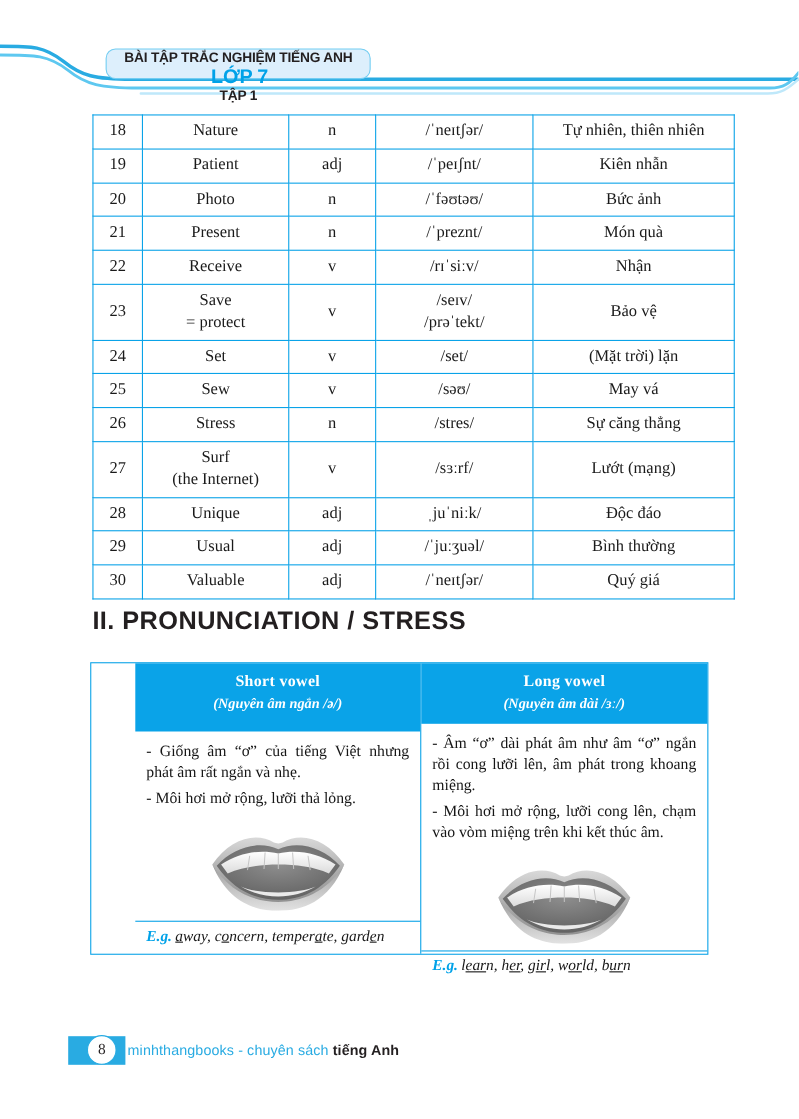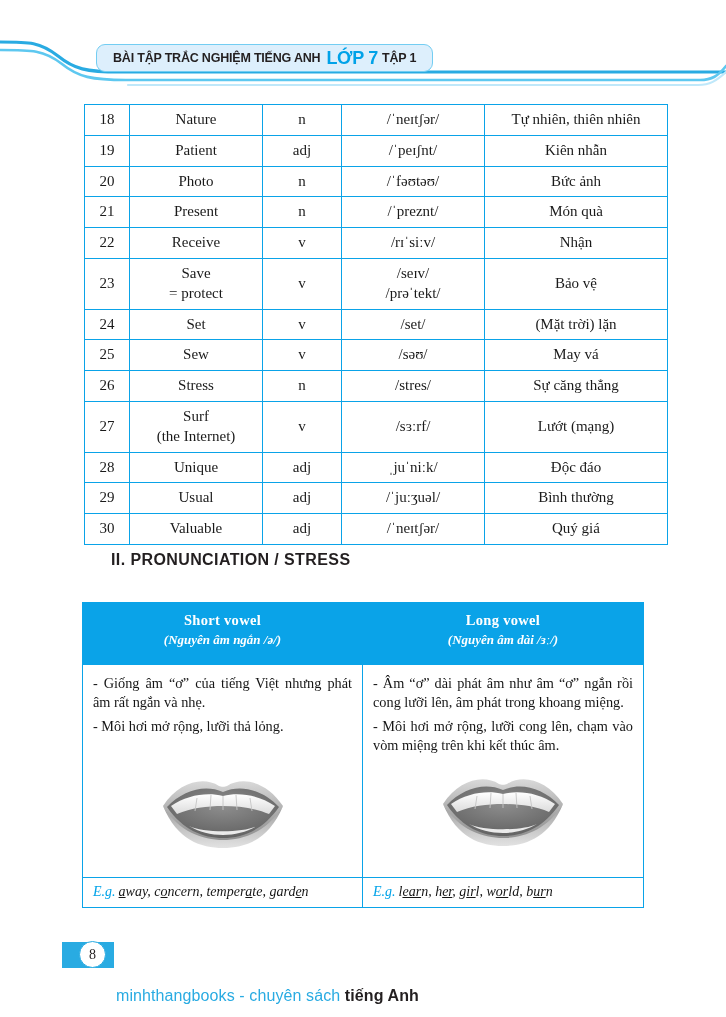--- a/index.html
+++ b/index.html
@@ -31,20 +31,21 @@
     top: 44px;
     height: 28px;
     padding: 0 16px 0 16px;
     background: #ddeffc;
     border: 1.4px solid #73cdf2;
     border-radius: 9px 9px 9px 9px;
     display: flex;
     align-items: center;
     gap: 0px;
     box-sizing: border-box;
+    flex-direction: column;
   }
   .header-pill .ht {
     font-family: "Liberation Sans", sans-serif;
     font-weight: bold;
     font-size: 12.5px;
     letter-spacing: -0.2px;
     color: #231f20;
     white-space: nowrap;
   }
   .header-pill .hl {
@@ -91,36 +92,36 @@
   .vocab-table td.c-mean { width: 178px; }
   .vocab-table .sub { display: block; }
 
   
   .section-heading {
     position: absolute;
     left: 84px;
     top: 551px;
     font-family: "Liberation Sans", sans-serif;
     font-weight: bold;
-    font-size: 16px;
+    font-size: 23px;
     letter-spacing: 0.4px;
     color: #231f20;
-    margin-left: 27px;
   }
 
   
   .pron-table {
     position: absolute;
     left: 82px;
     top: 602px;
     width: 562px;
-    height: 306px;
+    height: 266px;
     border: 1.6px solid #0aa3e8;
     box-sizing: border-box;
     display: flex;
+    padding-left: 40px;
   }
   .pron-col {
     width: 50%;
     display: flex;
     flex-direction: column;
     box-sizing: border-box;
   }
   .pron-col.left { border-right: 1.6px solid #0aa3e8; }
 
   .pron-head {
@@ -176,21 +177,21 @@
     margin: 0 -10px;
     padding: 6px 10px 7px 10px;
     font-family: "Liberation Serif", serif;
     font-style: italic;
     font-size: 14px;
     color: #161616;
     white-space: nowrap;
   }
   .eg-line .eg {
     color: #00a2e8;
-    font-weight: normal;
+    font-weight: bold;
     font-style: italic;
     margin-right: 3px;
   }
   .eg-line u { text-decoration: underline; }
 
   
   .footer-bar {
     position: absolute;
     left: 62px;
     top: 942px;
@@ -213,24 +214,23 @@
     font-family: "Liberation Serif", serif;
     font-size: 14px;
     color: #231f20;
     box-sizing: border-box;
   }
   .footer-text {
     position: absolute;
     left: 116px;
     top: 947px;
     font-family: "Liberation Sans", sans-serif;
-    font-size: 16px;
+    font-size: 13px;
     color: #29abe2;
     letter-spacing: 0.1px;
-    margin-top: 40px;
   }
   .footer-text b { color: #231f20; font-weight: bold; }
 </style>
 </head>
 <body>
 
 <div class="header-band">
   <svg width="726" height="62" viewBox="0 0 726 62" xmlns="http://www.w3.org/2000/svg">
     <path d="M0 14 C 30 14, 40 14, 58 28 C 74 41, 86 44, 120 44 L 726 44" fill="none" stroke="#29abe2" stroke-width="3.2" stroke-linecap="round"></path>
     <path d="M0 22 C 32 22, 44 22, 62 36 C 78 49, 92 52, 126 52 L 700 52 C 712 52, 718 48, 726 38" fill="none" stroke="#5ec8f0" stroke-width="2.6" stroke-linecap="round"></path>

